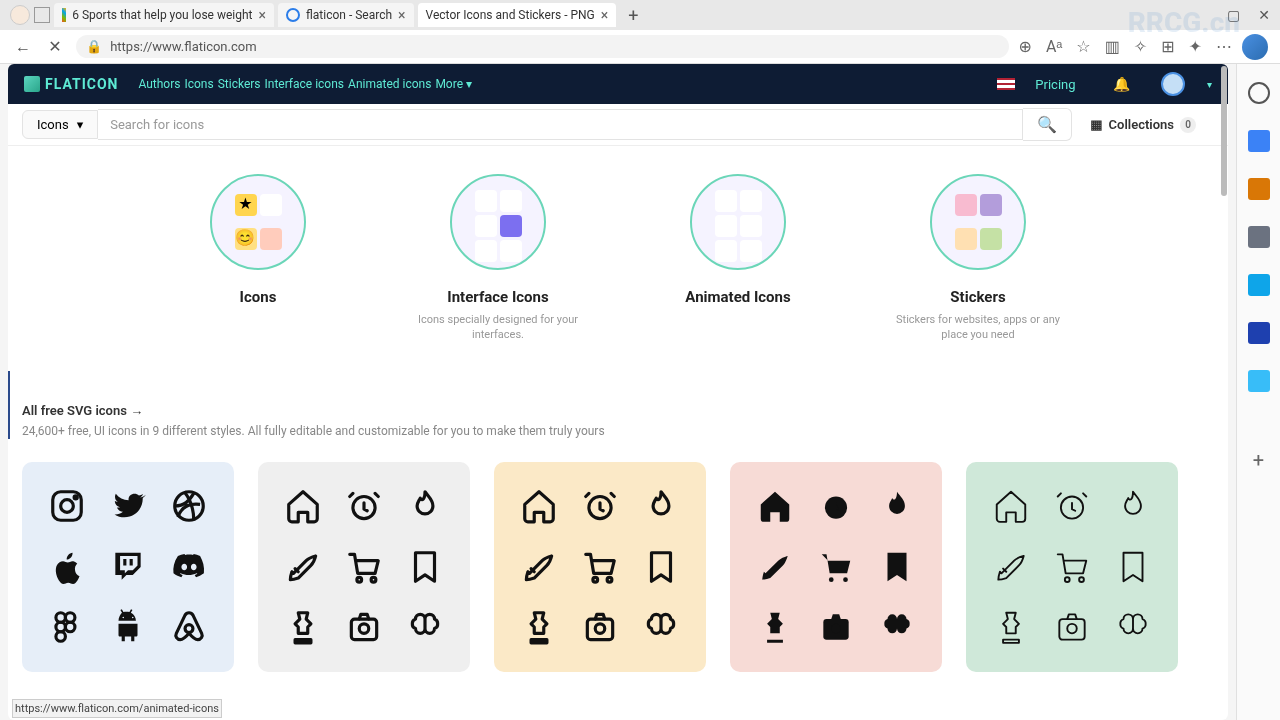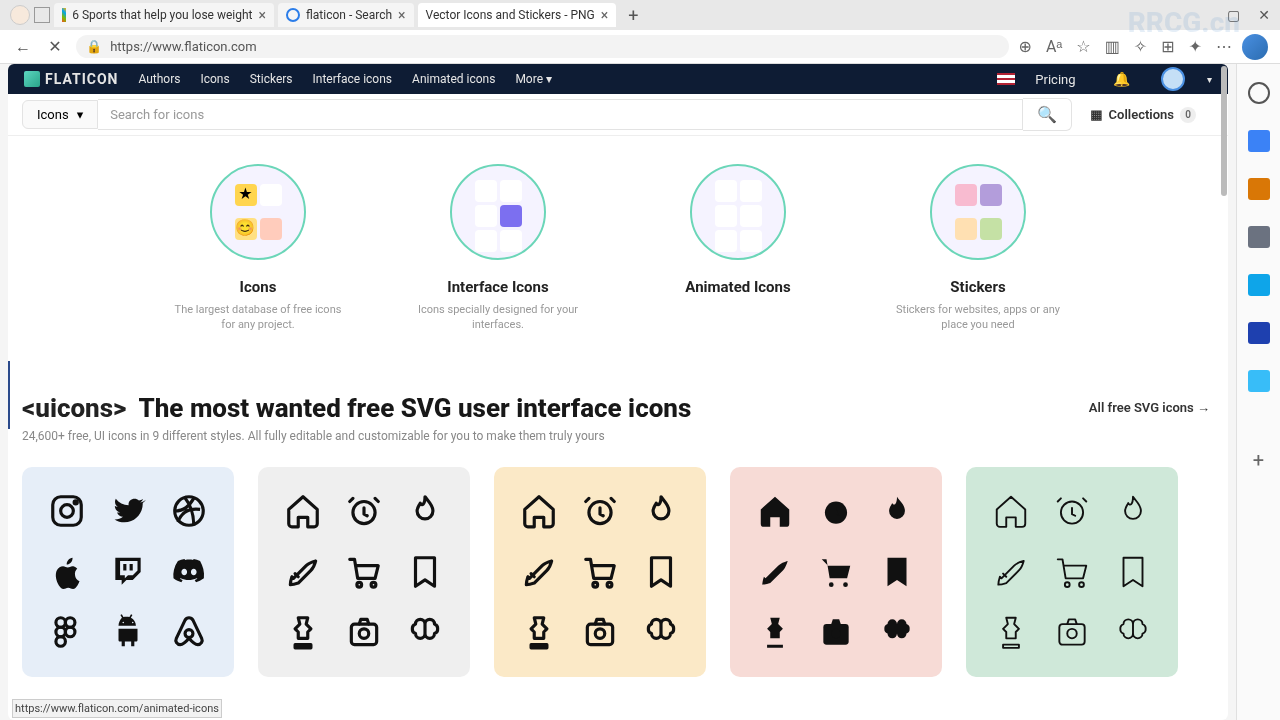--- a/index.html
+++ b/index.html
@@ -23,24 +23,24 @@
 .profile-blue { width: 26px; height: 26px; border-radius: 50%; background: linear-gradient(135deg,#4a90e2,#2b6cb0); }
 
 .main-wrap { display: flex; height: calc(720px - 64px); }
 .right-sidebar { width: 44px; background: #fafafa; border-left: 1px solid #e0e0e0; display: flex; flex-direction: column; align-items: center; gap: 26px; padding-top: 18px; }
 .rs-icon { width: 22px; height: 22px; border-radius: 4px; }
 .content-area { flex: 1; background: #fff; position: relative; overflow: hidden; margin: 0 8px; border-radius: 6px; }
 .scrollbar-track { position: absolute; right: 0; top: 0; width: 8px; height: 100%; }
 .scrollbar-thumb { position: absolute; right: 1px; top: 2px; width: 6px; height: 130px; background: #bbb; border-radius: 3px; }
 
 
-.topnav { height: 30px; background: #0e1c34; display: flex; align-items: center; padding: 0 16px; gap: 20px; color: #e5e5e5; font-size: 13px; }
+.topnav { height: 40px; background: #0e1c34; display: flex; align-items: center; padding: 0 16px; gap: 20px; color: #5eead4; font-size: 13px; }
 .logo { font-weight: 700; letter-spacing: 1px; font-size: 14px; display: flex; align-items: center; gap: 5px; }
 .logo-mark { width: 16px; height: 16px; background: linear-gradient(135deg,#5cd6c0,#2aa58a); border-radius: 2px; }
-.nav-links { display: flex; gap: 20px; font-size: 12px; }
+.nav-links { display: flex; gap: 4px; font-size: 12px; }
 .nav-spacer { flex: 1; }
 .avatar-small { width: 24px; height: 24px; border-radius: 50%; background: #c5dff6; border: 2px solid #4a90e2; margin-left: 10px; }
 .bell { font-size: 14px; }
 .flag { width: 18px; height: 12px; background: linear-gradient(to bottom,#b22234 20%,#fff 20%,#fff 40%,#b22234 40%,#b22234 60%,#fff 60%,#fff 80%,#b22234 80%); position: relative; }
 
 
 .searchbar { height: 42px; background: #fff; display: flex; align-items: center; padding: 0 32px 0 14px; border-bottom: 1px solid #eee; }
 .search-left { display: flex; align-items: center; gap: 8px; border: 1px solid #e3e3e3; border-radius: 6px 0 0 6px; padding: 6px 14px; font-size: 13px; background: #fafafa; }
 .search-input { flex: 1; border: 1px solid #e3e3e3; border-left: none; padding: 7px 12px; font-size: 13px; color: #999; }
 .search-icon-btn { border: 1px solid #e3e3e3; border-left: none; padding: 6px 14px; border-radius: 0 6px 6px 0; color: #777; margin-right: 18px; }
@@ -171,21 +171,20 @@
 
     <div class="categories">
       <div class="cat">
         <div class="cat-circle">
           <span style="background:#ffd54f">★</span>
             <span></span>
             <span style="background:#ffe082">😊</span>
             <span style="background:#ffccbc"></span>
         </div>
         <div class="cat-title">Icons</div>
-        <div class="cat-desc">The largest database of free icons for any project.</div>
       </div>
       <div class="cat">
         <div class="cat-circle">
           <span></span>
             <span></span>
             <span></span>
             <span style="background:#7c6ff0"></span>
             <span></span>
             <span></span>
         </div>
@@ -211,24 +210,20 @@
             <span style="background:#c5e1a5"></span>
         </div>
         <div class="cat-title">Stickers</div>
         <div class="cat-desc">Stickers for websites, apps or any place you need</div>
       </div>
     </div>
 
     <div class="uicons-sec">
       <div class="vbar"></div>
       <div class="uicons-head">
-        <div class="uicons-title-row">
-          <span class="uicons-tag">&lt;uicons&gt;</span>
-          <span class="uicons-title">The most wanted free SVG user interface icons</span>
-        </div>
         <span class="uicons-link">All free SVG icons  →</span>
       </div>
       <div class="uicons-sub">24,600+ free, UI icons in 9 different styles. All fully editable and customizable for you to make them truly yours</div>
 
       <div class="icon-cards">
 
         <div class="icon-card" style="background:#e6eef8">
           <div class="icon-glyph">
               <svg viewBox="0 0 24 24" fill="none" stroke="#111" stroke-width="2">
                 <rect x="3" y="3" width="18" height="18" rx="5"></rect>

